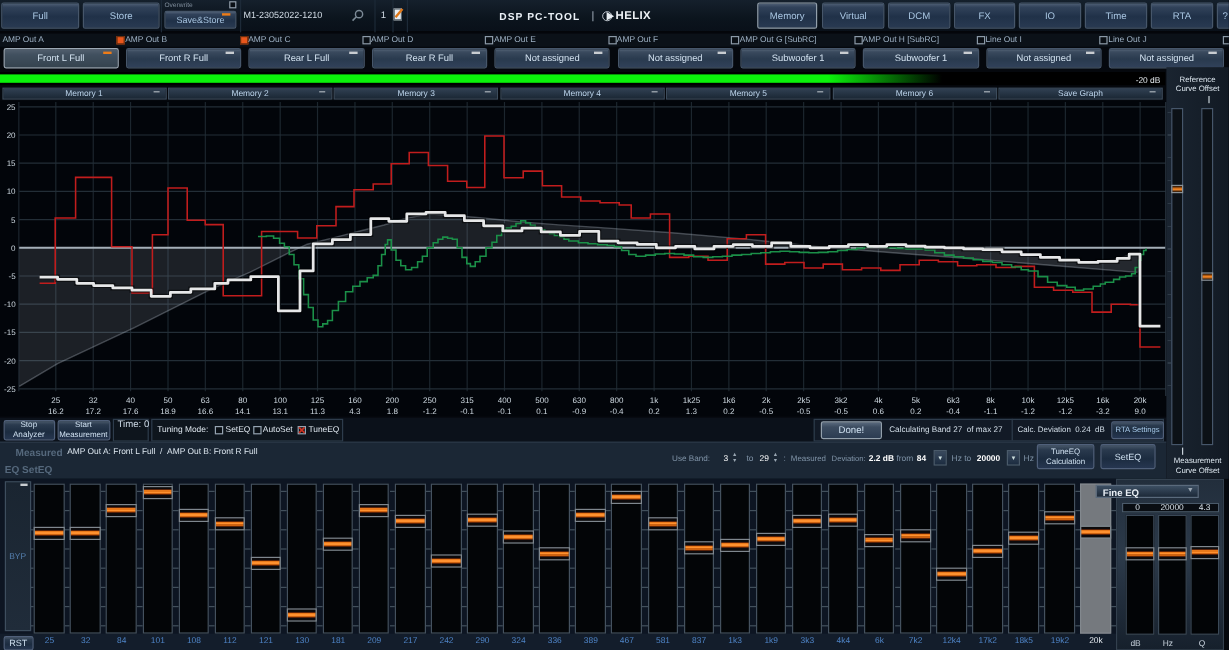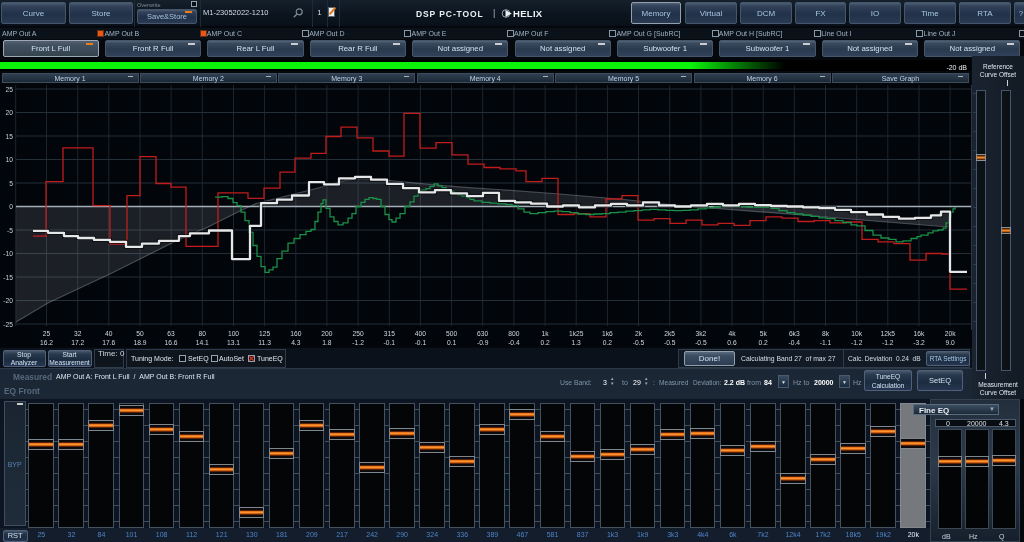--- a/index.html
+++ b/index.html
@@ -55,21 +55,21 @@
 .vhandle{position:absolute;left:-1px;width:10px;height:7px;border:1px solid #8a9298;
 background:linear-gradient(180deg,#1a0e06,#e87818 45%,#ff8e2a 55%,#1a0e06)}
 .rtxt{position:absolute;font-size:6.5px;color:#dce6ee;width:52px;text-align:center;white-space:nowrap}
 
 #fineq{position:absolute;left:930px;top:399px;width:90px;height:143px;
 background:linear-gradient(180deg,#222e3c 0%,#2c3a4a 45%,#16202c 100%);border:1px solid #33404e}
 .feqt{position:absolute;top:30px;width:24px;height:100px;background:#020406;border:1px solid #3a4856}
 </style></head><body>
 
 <div id="topbar">
-  <div class="tbtn" style="left:1px;width:65px">Curve</div>
+  <div class="tbtn" style="left:1px;width:65px">Full</div>
   <div class="tbtn" style="left:69px;width:64px">Store</div>
   <div class="vline" style="left:134px"></div>
   <div style="position:absolute;left:137px;top:1.5px;font-size:5.5px;color:#7e8c9a">Overwrite</div>
   <div style="position:absolute;left:190.5px;top:1px;width:6px;height:6px;border:1px solid #93a1af;background:#0a0f15"></div>
   <div class="tbtn" style="left:137px;top:8.5px;width:60px;height:15.5px;line-height:14px;font-size:7.5px">Save&amp;Store
     <i style="position:absolute;right:4px;top:1.5px;width:7px;height:2px;background:#ee7c18"></i></div>
   <div class="vline" style="left:199.5px"></div>
   <div style="position:absolute;left:203px;top:8px;font-size:7.5px;color:#d2dce6">M1-23052022-1210</div>
   <svg style="position:absolute;left:292px;top:7px" width="12" height="12" viewBox="0 0 12 12">
     <circle cx="7.2" cy="4.8" r="3" fill="none" stroke="#7c8a96" stroke-width="1.2"></circle>
@@ -249,21 +249,21 @@
 <div class="gbox" style="left:678px;top:348.5px;width:292px;height:19px;background:#121a26"></div>
 <div class="sbtn" style="left:684px;top:350.5px;width:51px;height:15px;font-size:8px;line-height:14px;
 background:linear-gradient(180deg,#5a6a7e 0%,#3c4c60 30%,#2c3c52 100%);border-color:#93a0ac">Done!</div>
 <div class="ctxt" style="left:741px;top:354.5px;font-size:6.8px;color:#d4dfe9">Calculating Band 27&nbsp;&nbsp;of max 27</div>
 <div style="position:absolute;left:843px;top:349px;width:1px;height:18px;background:#2e3c4c"></div>
 <div class="ctxt" style="left:848px;top:354.5px;font-size:6.6px;color:#d4dfe9">Calc. Deviation&nbsp; 0.24&nbsp; dB</div>
 <div class="sbtn" style="left:926px;top:350.5px;width:44px;height:15px;font-size:6.4px;line-height:14px;color:#a6c8e8;overflow:hidden">RTA Settings</div>
 
 <div id="aeq"></div>
 <div style="position:absolute;left:13px;top:372px;font-size:8.4px;font-weight:bold;color:#55687c">Measured</div>
-<div style="position:absolute;left:4px;top:385.5px;font-size:8.4px;font-weight:bold;color:#55687c">EQ Front</div>
+<div style="position:absolute;left:4px;top:385.5px;font-size:8.4px;font-weight:bold;color:#55687c">EQ SetEQ</div>
 <div class="ctxt" style="left:56px;top:372.5px;font-size:7px;color:#dde7f0">AMP Out A: Front L Full&nbsp;&nbsp;/&nbsp;&nbsp;AMP Out B: Front R Full</div>
 <div class="ctxt" style="left:560px;top:378.5px;font-size:6.8px;color:#8094a8">Use Band:</div>
 <div class="ctxt" style="left:603px;top:378.5px;font-size:7px;color:#fff">3</div>
 <div class="ctxt" style="left:610px;top:377px;color:#99a6b2;font-size:4.5px;line-height:4.5px">▲<br>▼</div>
 <div class="ctxt" style="left:622px;top:378.5px;font-size:7px;color:#8094a8">to</div>
 <div class="ctxt" style="left:633px;top:378.5px;font-size:7px;color:#fff">29</div>
 <div class="ctxt" style="left:644px;top:377px;color:#99a6b2;font-size:4.5px;line-height:4.5px">▲<br>▼</div>
 <div class="ctxt" style="left:653px;top:378.5px;font-size:7px;color:#8094a8">:</div>
 <div class="ctxt" style="left:659px;top:378.5px;font-size:6.6px;color:#8094a8">Measured</div>
 <div class="ctxt" style="left:693px;top:378.5px;font-size:6.4px;color:#8094a8">Deviation:</div>

